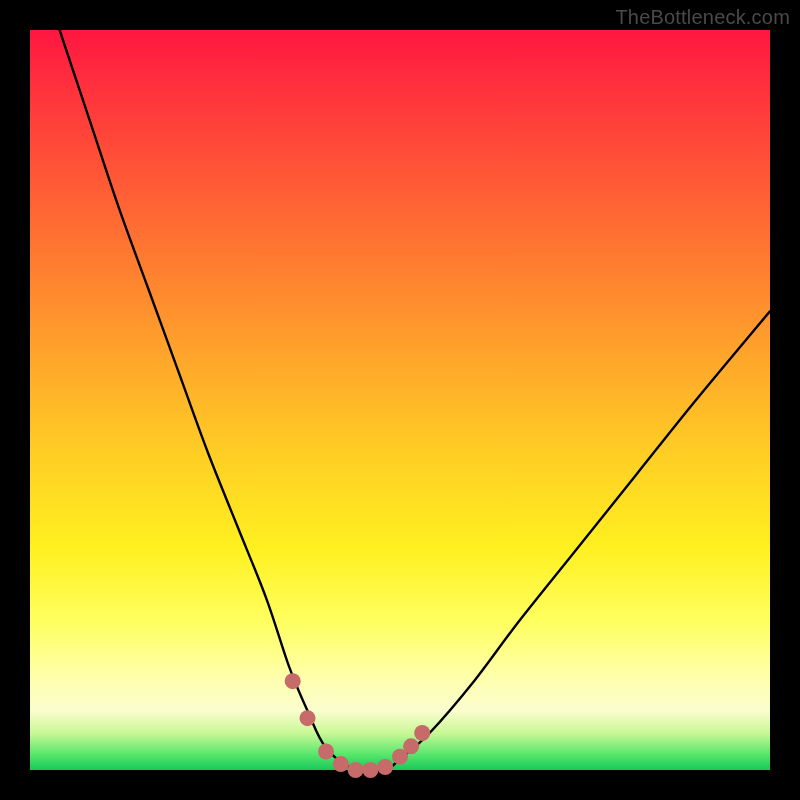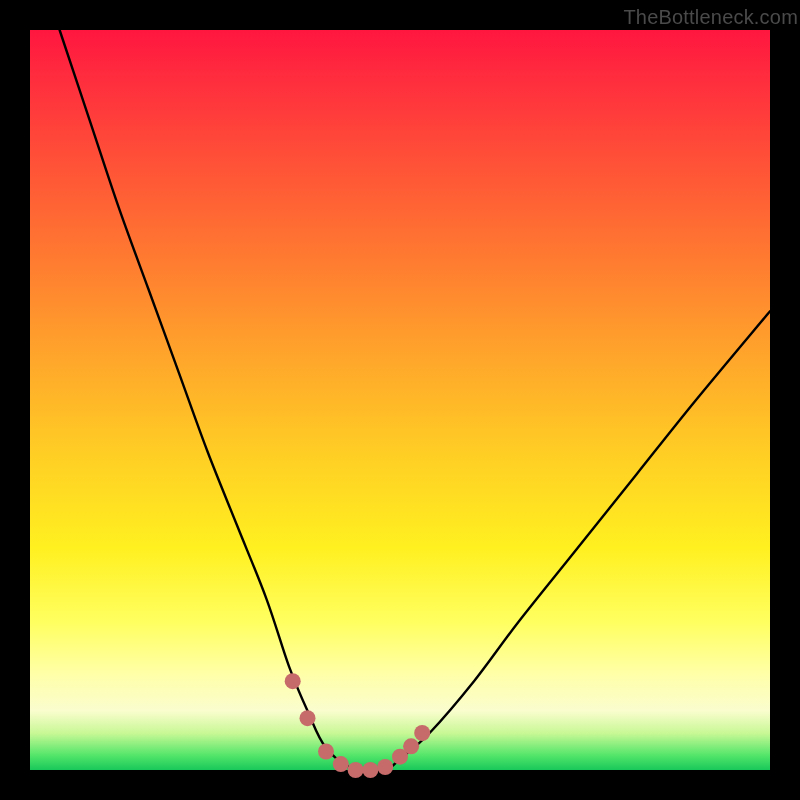--- a/index.html
+++ b/index.html
@@ -39,21 +39,21 @@
       #ffffa8 87%,
       #fafdce 92%,
       #c9f896 95%,
       #54e66a 98%,
       #18c85a 100%
     );
   }
   .watermark {
     position: absolute;
     top: 6px;
-    right: 2px;
+    right: 10px;
     color: #4a4a4a;
     font-size: 20px;
     font-weight: 500;
     letter-spacing: 0.2px;
     user-select: none;
   }
   svg.curve {
     position: absolute;
     left: 0;
     top: 0;

